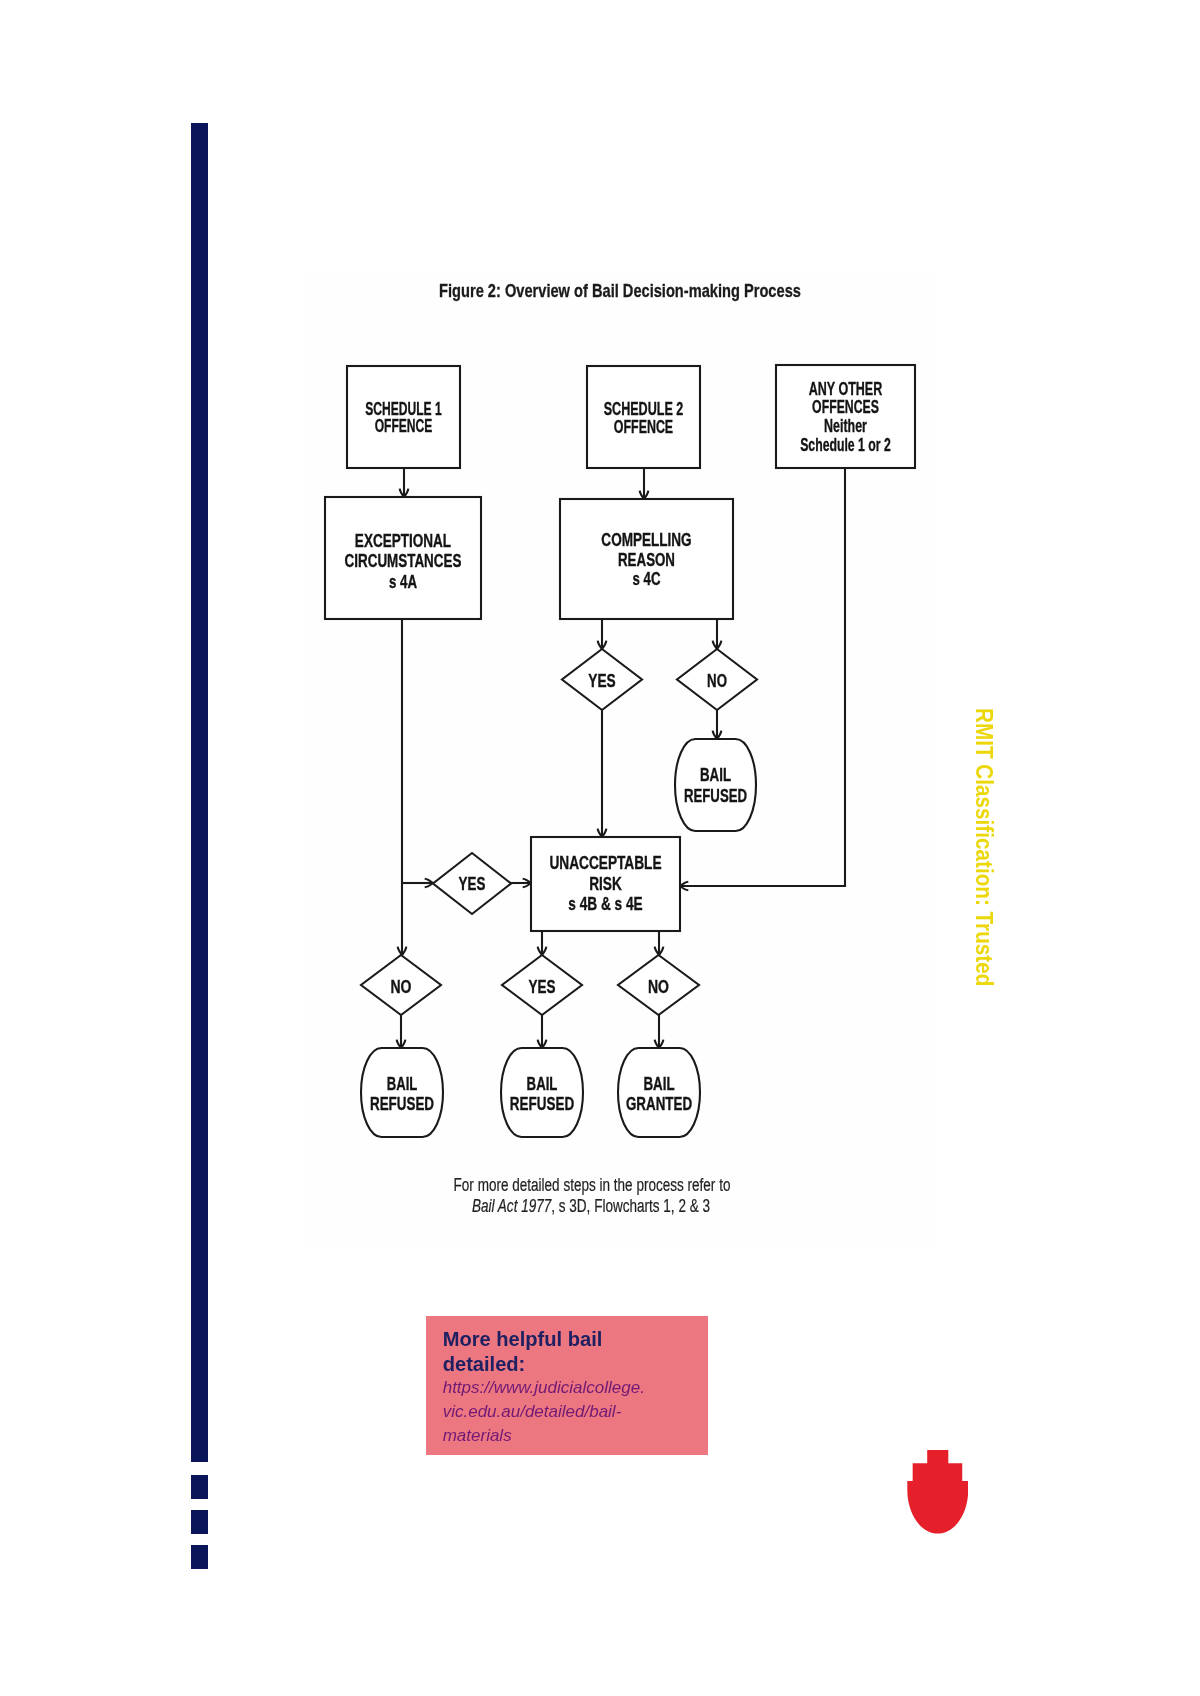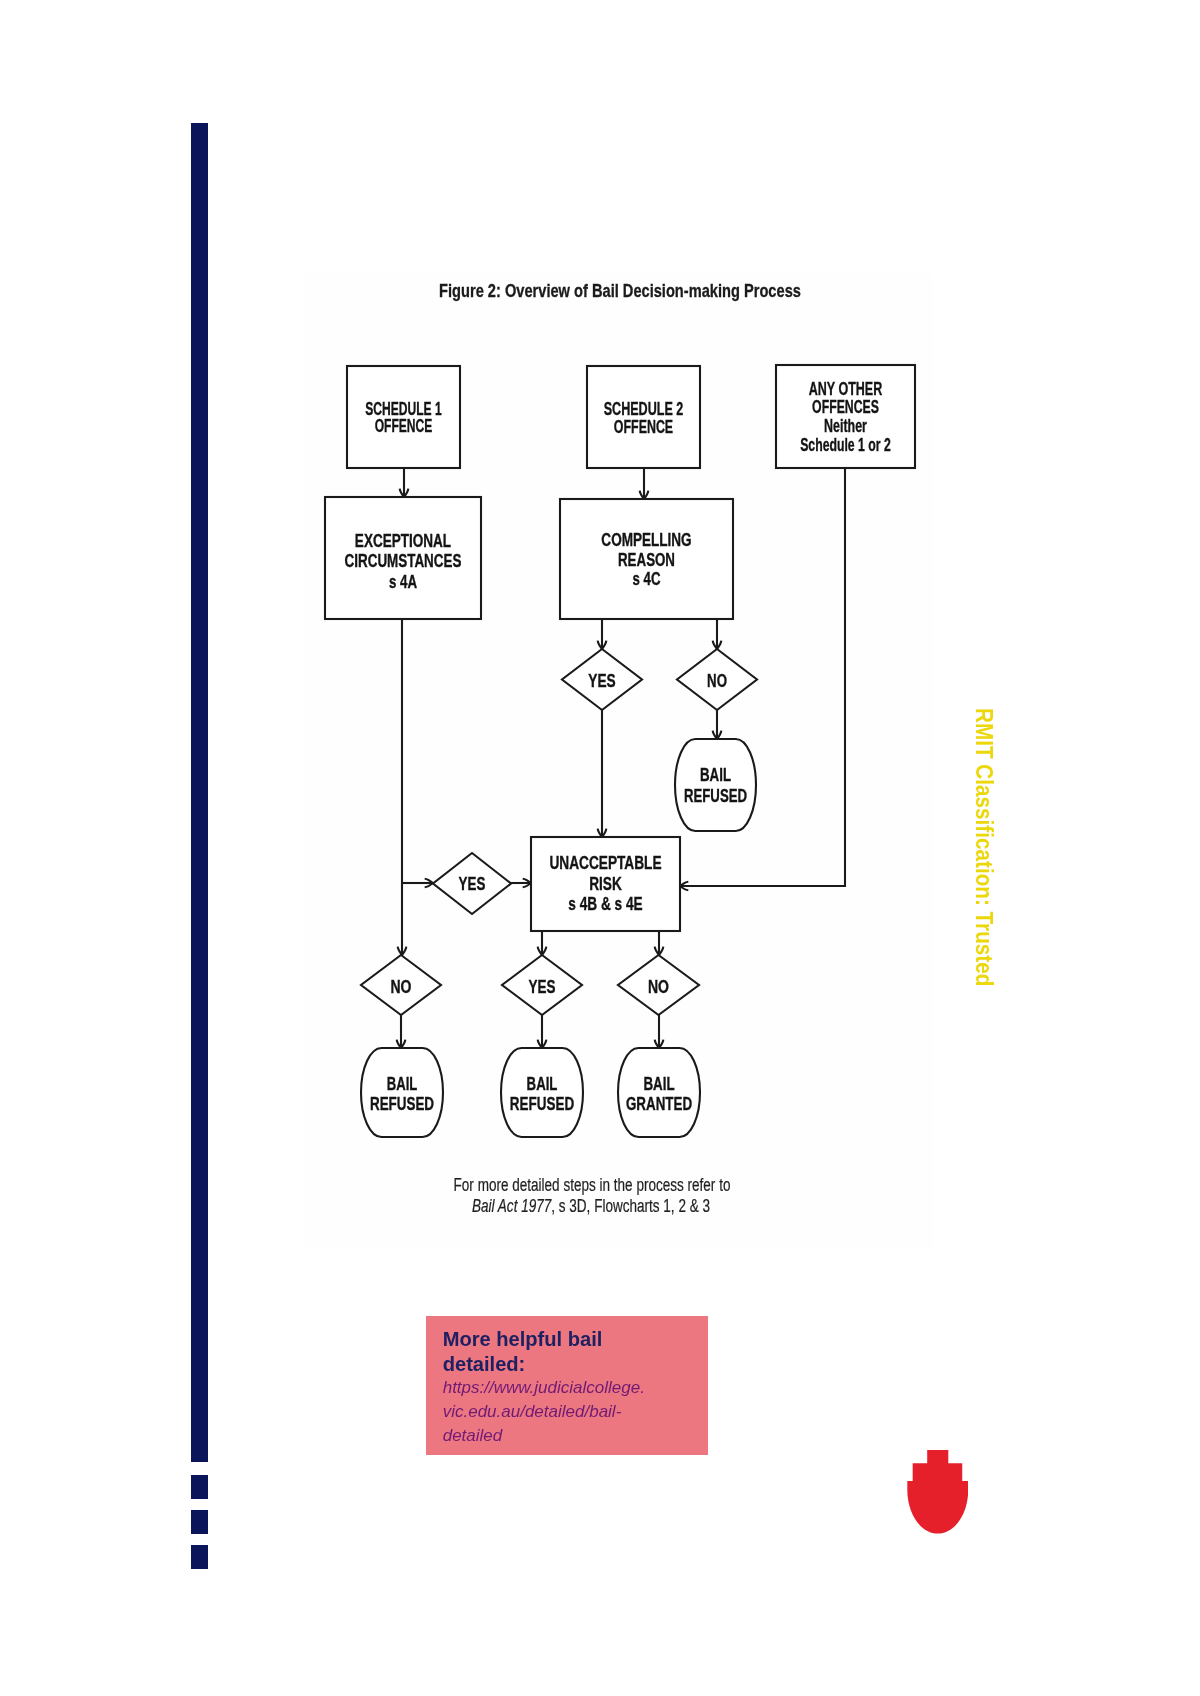--- a/index.html
+++ b/index.html
@@ -186,21 +186,21 @@
   <div id="fig-cap2">
     <i>Bail Act 1977</i><span>, s 3D, Flowcharts 1, 2 &amp; 3</span>
   </div>
 
   <div class="callout">
     <div class="inner">
       <div class="hd">More helpful bail</div>
       <div class="hd">detailed:</div>
       <div class="url">https://www.judicialcollege.</div>
       <div class="url">vic.edu.au/detailed/bail-</div>
-      <div class="url">detailed</div>
+      <div class="url">materials</div>
     </div>
   </div>
 
   <svg class="logo" width="61.5" height="83.6" viewBox="0 0 60.3 82.8">
     <path d="M19.7 0 H40.6 V13.2 H54.4 V30.7 H60.3 V39.7
              C60.3 63.5 46.8 82.8 30.15 82.8
              C13.5 82.8 0 63.5 0 39.7
              V30.7 H5.3 V13.2 H19.7 Z" fill="#E5202B"></path>
   </svg>
 

